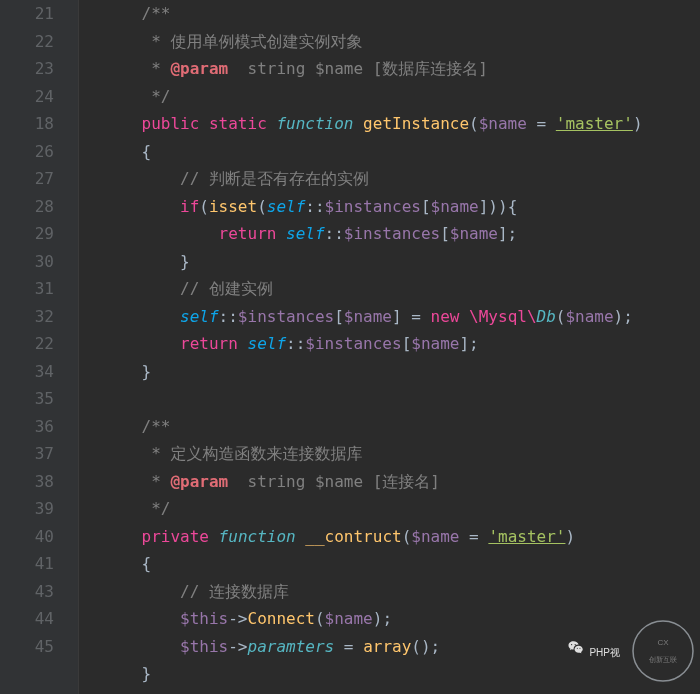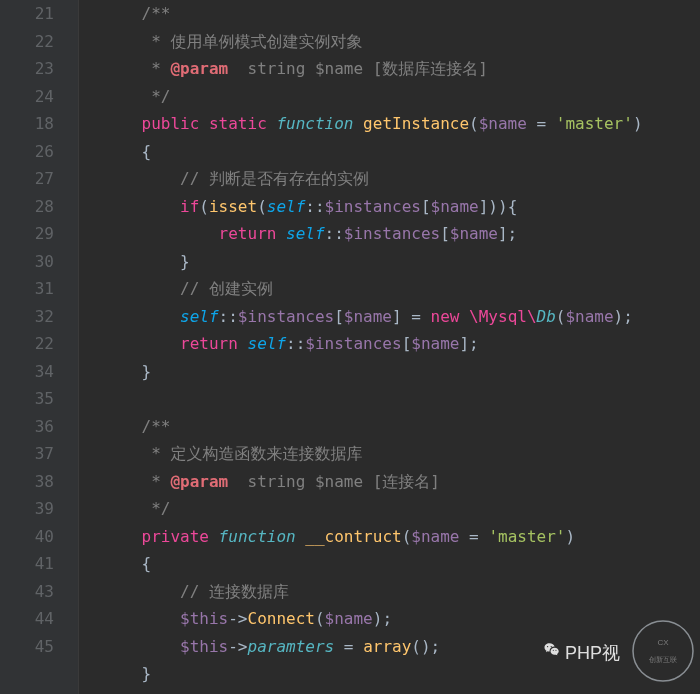--- a/index.html
+++ b/index.html
@@ -58,34 +58,34 @@
   }
 
   
   .c-comment { color: #808080; }
   .c-ann { color: #e06c75; font-weight: bold; margin-top: 32px; } 
   .c-keyword { color: #ec4899; } 
   .c-func { color: #56b6c2; font-style: italic; } 
   .c-self { color: #0ea5e9; font-style: italic; }
   .c-fname { color: #ffc66d; } 
   .c-var { color: #9876aa; } 
-  .c-str { color: #a5c261; } 
+  .c-str { color: #a5c261; text-decoration: underline; } 
   .c-paren { color: #a9b7c6; }
   .c-brace { color: #a9b7c6; }
   .c-ns { color: #56b6c2; font-style: italic; } 
   .c-op { color: #a9b7c6; }
   .c-plain { color: #ec4899; }
 
   .watermark1 {
     position: absolute;
     right: 80px;
     bottom: 27px;
     color: #e8e8e8;
     font-family: sans-serif;
-    font-size: 18px;
+    font-size: 10px;
     display: flex;
     align-items: center;
     gap: 4px;
     opacity: 0.95;
   }
   .watermark1 svg { width: 18px; height: 18px; fill: #e8e8e8; }
   .watermark2 {
     position: absolute;
     right: 6px;
     bottom: 12px;

